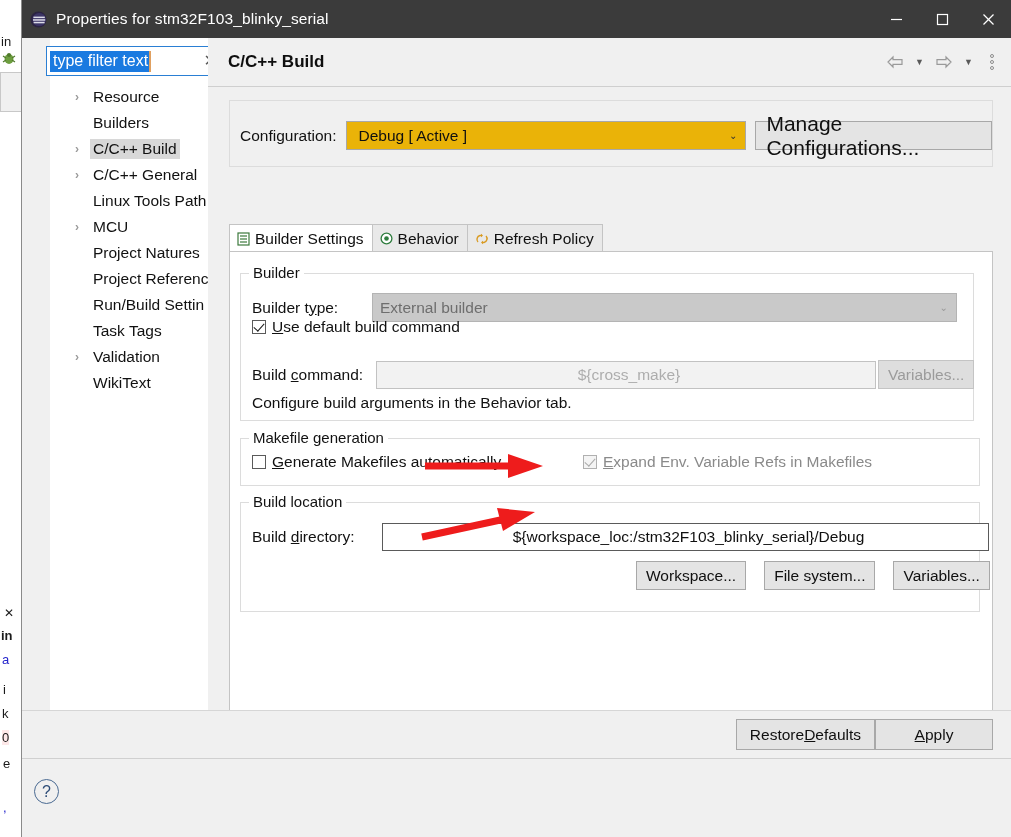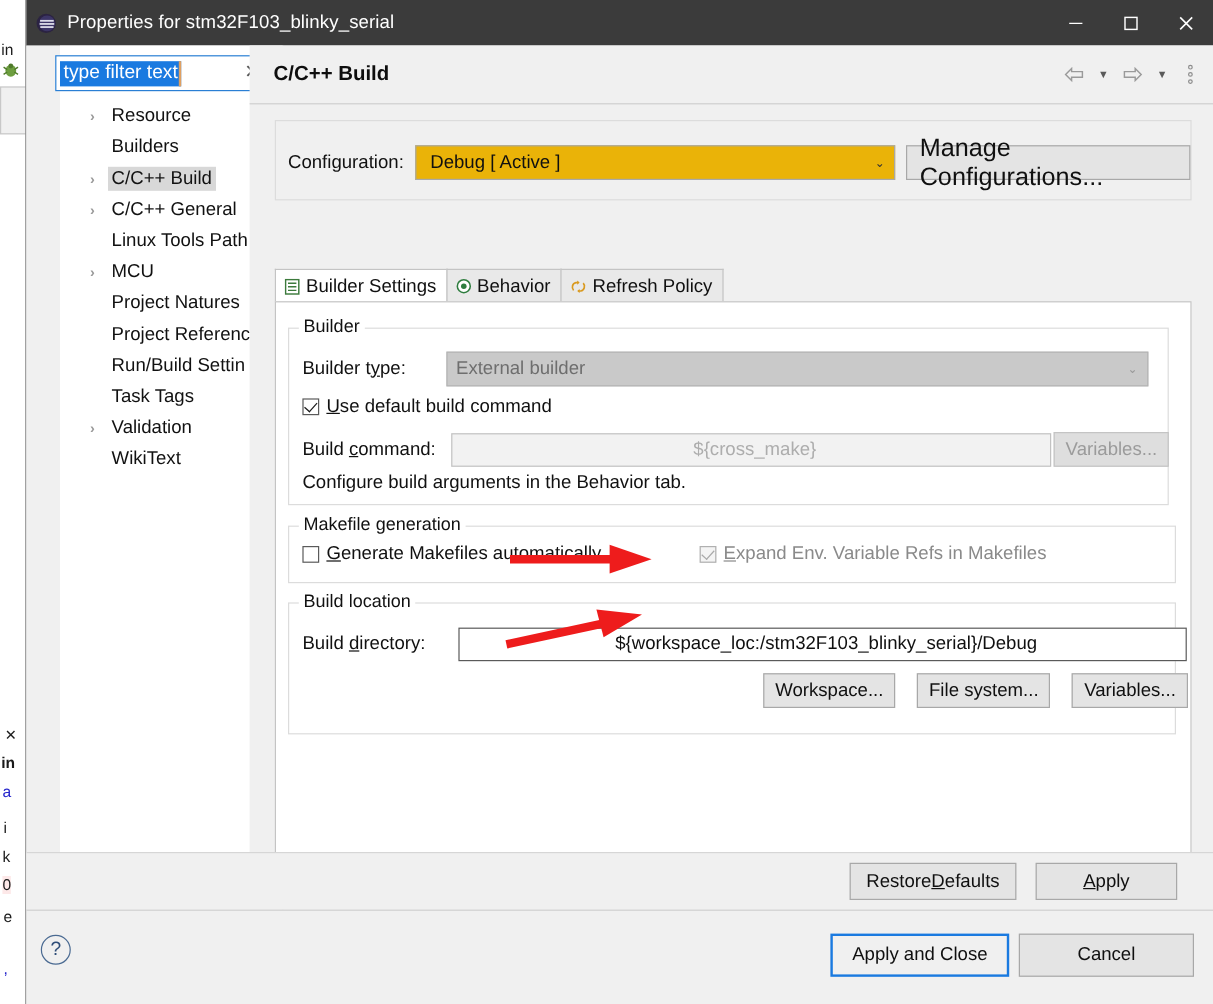--- a/index.html
+++ b/index.html
@@ -465,23 +465,23 @@
   
   #apply-row {
     position: absolute;
     left: 0; bottom: 0;
     width: 989px; height: 48px;
     background: #f0f0f0;
     border-top: 1px solid #d6d6d6;
     display: flex;
     align-items: center;
     justify-content: flex-end;
-    padding-right: 30px;
-    box-sizing: border-box;
-    gap: 16px;
+    padding-right: 18px;
+    box-sizing: border-box;
+    gap: 0;
   }
   #footer {
     position: absolute;
     left: 0; top: 758px;
     width: 989px; height: 79px;
     background: #f0f0f0;
     border-top: 1px solid #d0d0d0;
     box-sizing: border-box;
   }
   #help-icon {
@@ -725,21 +725,21 @@
           <div class="legend">Builder</div>
 
           <div class="frow" style="left:11px; top:19px;">
             <span class="flabel" style="width:120px;">Builder t<span class="u">y</span>pe:</span>
             <span class="disabled-select" style="width:585px;">
               <span>External builder</span>
               <span class="dd-caret">⌄</span>
             </span>
           </div>
 
-          <div class="frow" style="left:11px; top:56px;text-align:right;">
+          <div class="frow" style="left:11px; top:44px;text-align:right;">
             <span class="chk checked"></span>
             <span class="flabel"><span class="u">U</span><span>se default build command</span></span>
           </div>
 
           <div class="frow" style="left:11px; top:86px;">
             <span class="flabel" style="width:124px;"><span>Build </span><span class="u">c</span><span>ommand:</span></span>
             <span class="txtinput" style="width:500px;">
               <span>${cross_make}</span>
             </span>
             <span class="btn disabled" style="margin-left:2px;">Variables...</span>
@@ -792,24 +792,20 @@
       <span class="btn" style="height:31px; width:118px;">
           <span class="u">A</span>
           <span>pply</span>
         </span>
     </div>
 
   </div>
 
   <div id="footer">
     <div id="help-icon">?</div>
-    <div id="footer-btns">
-      <div class="btn-lg focused">Apply and Close</div>
-      <div class="btn-lg" style="width:146px;">Cancel</div>
-    </div>
   </div>
 
 </div>
 
 <svg id="annot" width="1011" height="837" viewBox="0 0 1011 837">
   <g>
     <line x1="425" y1="466" x2="515" y2="466" stroke="#ee1c1c" stroke-width="7"></line>
     <path d="M543 466 L508 454 L508 478 Z" fill="#ee1c1c"></path>
   </g>
   <g>

